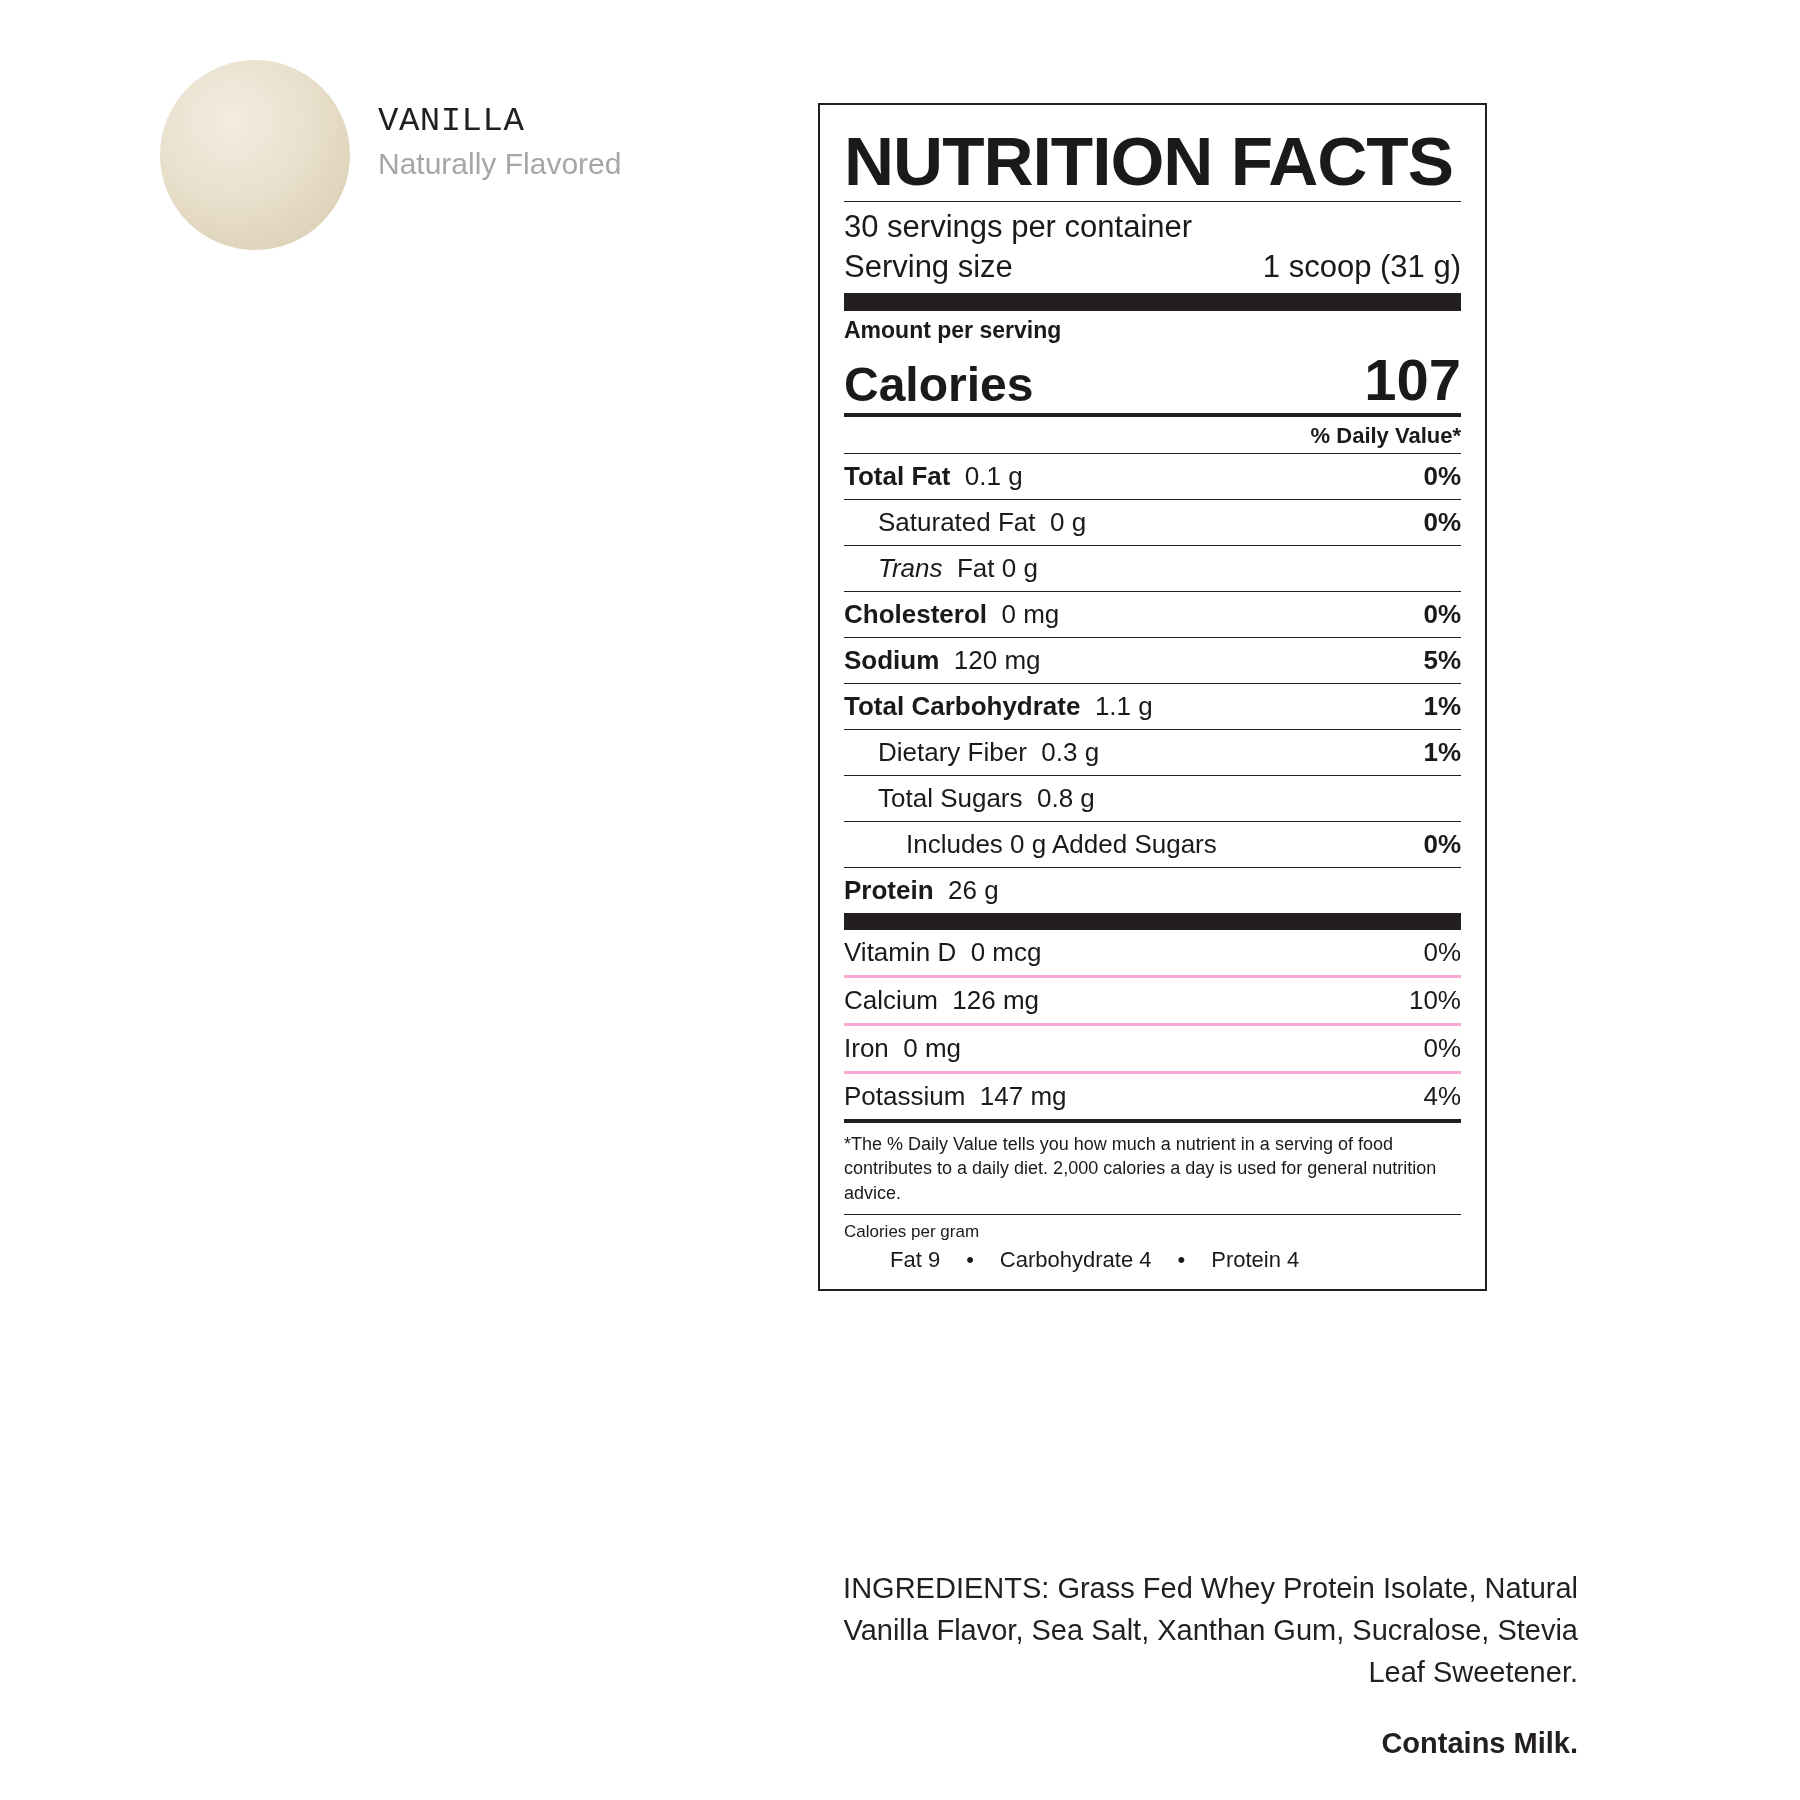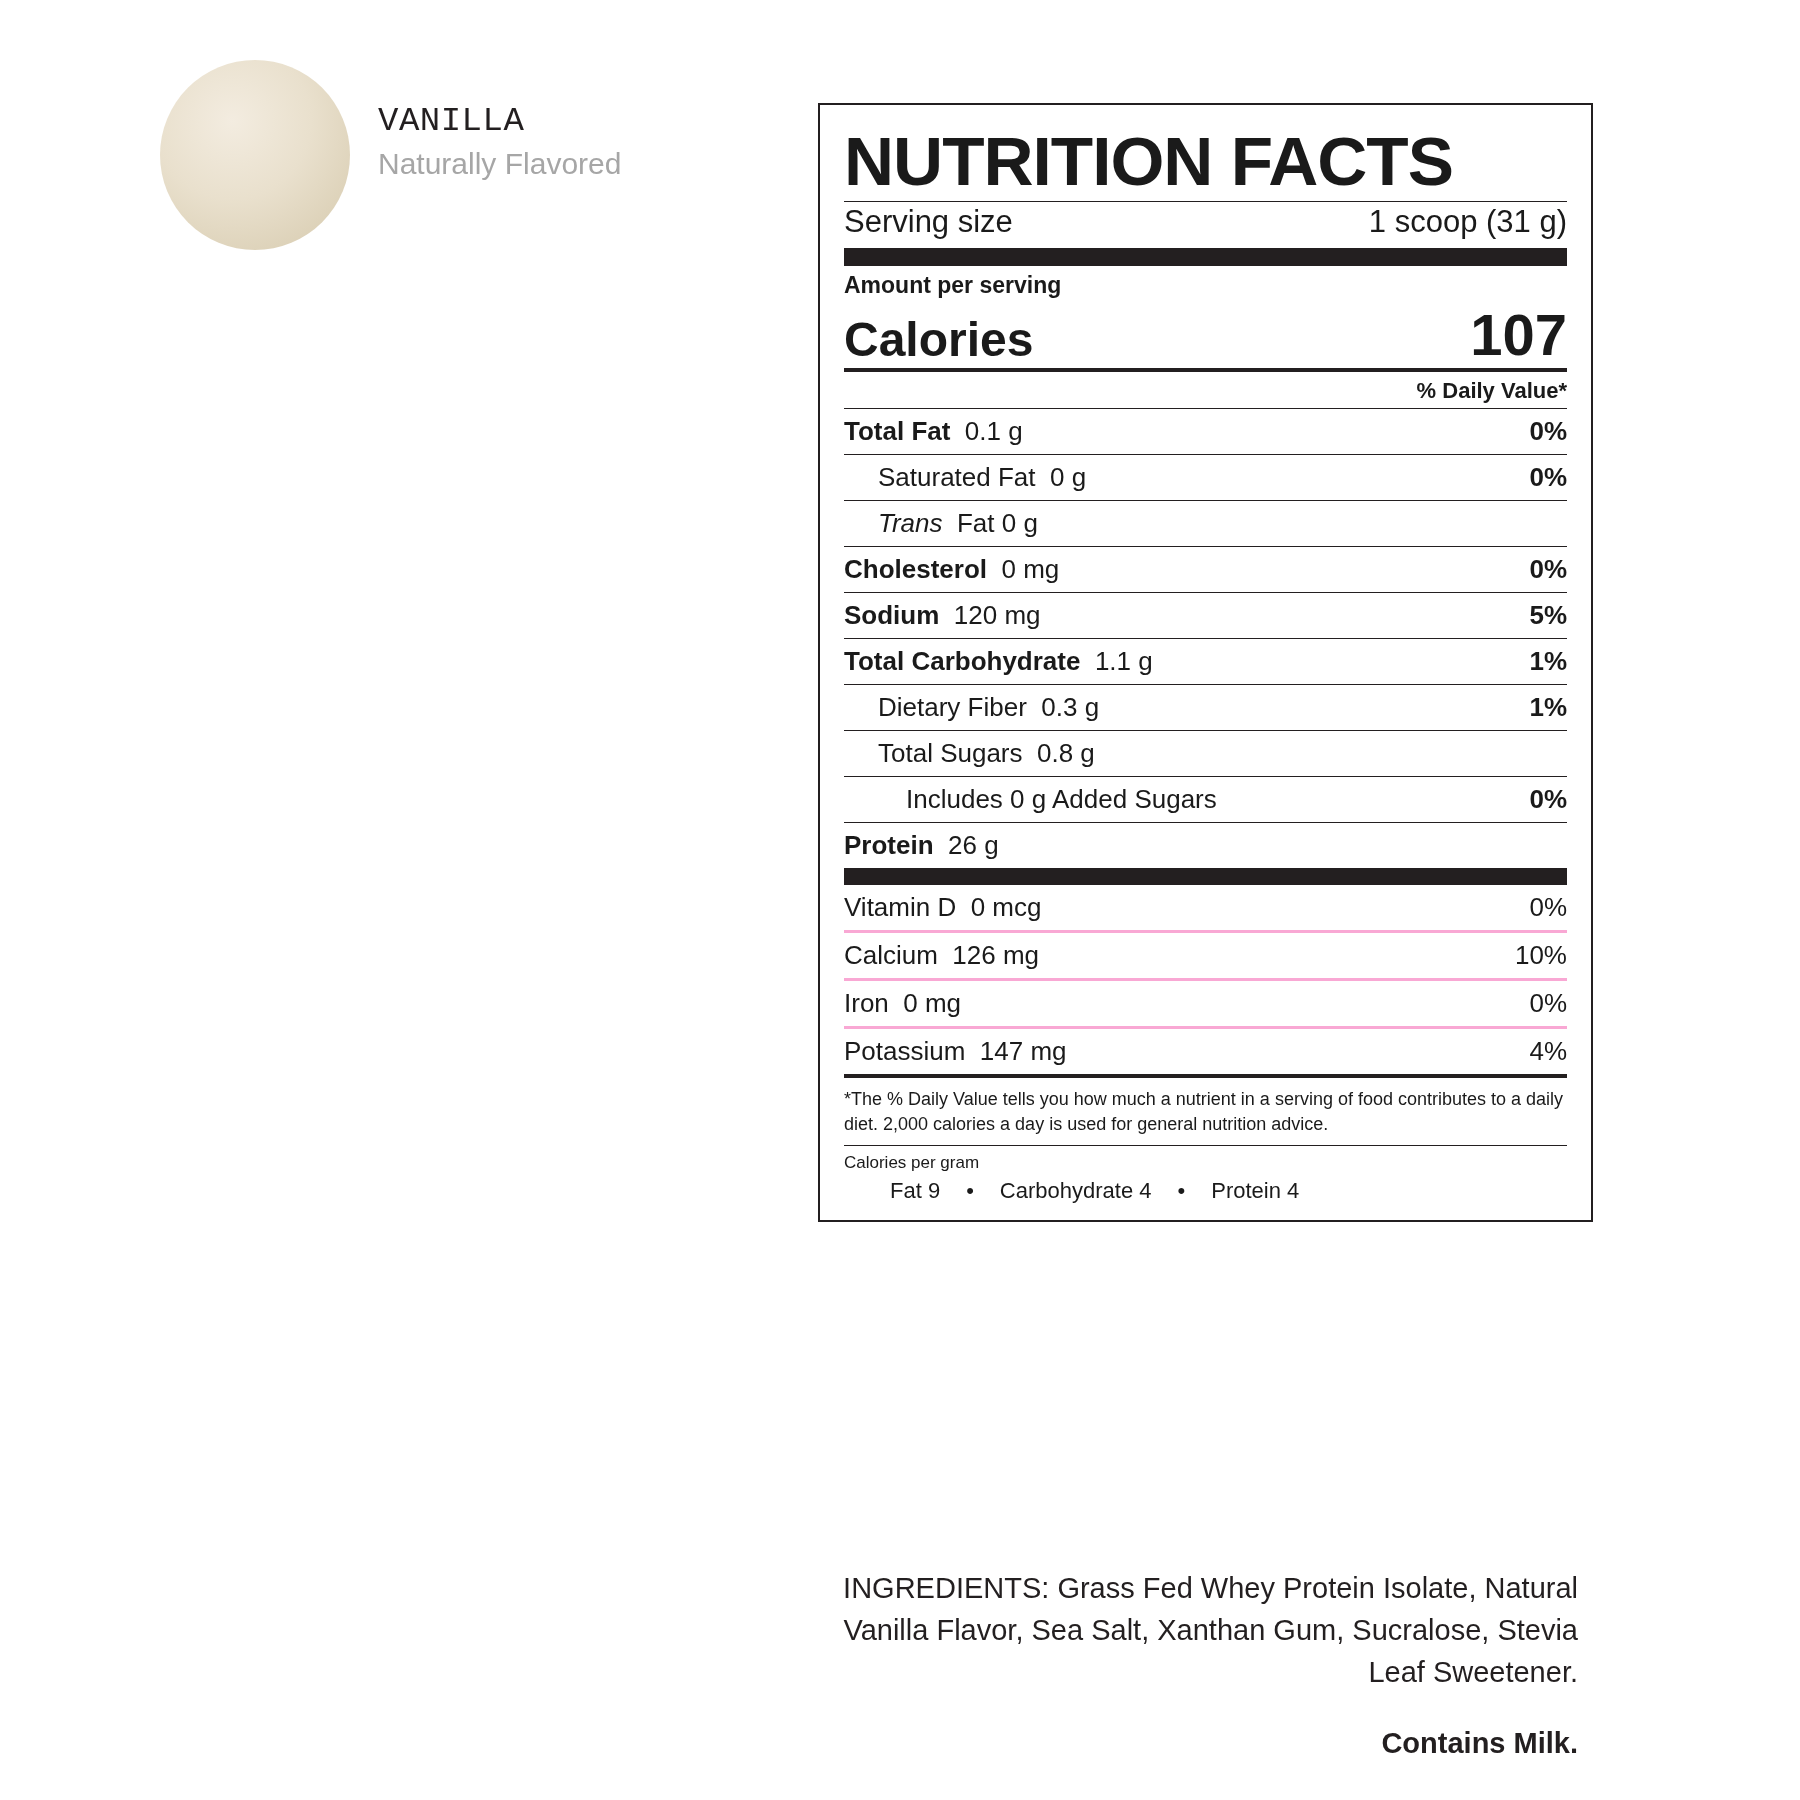--- a/index.html
+++ b/index.html
@@ -49,21 +49,21 @@
     color: #a6a6a6;
     margin-top: 6px;
     line-height: 1.15;
   }
 
   
   #nutrition-panel {
     position: absolute;
     left: 818px;
     top: 103px;
-    width: 775px;
+    width: 669px;
     box-sizing: border-box;
     border: 2px solid #231f20;
     background: #fff;
     padding: 18px 24px 14px 24px;
   }
   .nf-title {
     font-family: "Liberation Sans", sans-serif;
     font-weight: bold;
     font-size: 68px;
     line-height: 1;
@@ -194,20 +194,21 @@
     <div id="flavor-name">VANILLA</div>
     <div id="flavor-sub">Naturally Flavored</div>
   </div>
 </div>
 
 <div id="nutrition-panel">
 
   <div class="nf-title">NUTRITION FACTS</div>
   <div class="rule-thin"></div>
 
+  <div class="servings">30 servings per container</div>
 
   <div class="serving-row">
     <span>Serving size</span>
     <span>1 scoop (31 g)</span>
   </div>
 
   <div class="rule-thick"></div>
 
   <div class="amount-label">Amount per serving</div>
 

